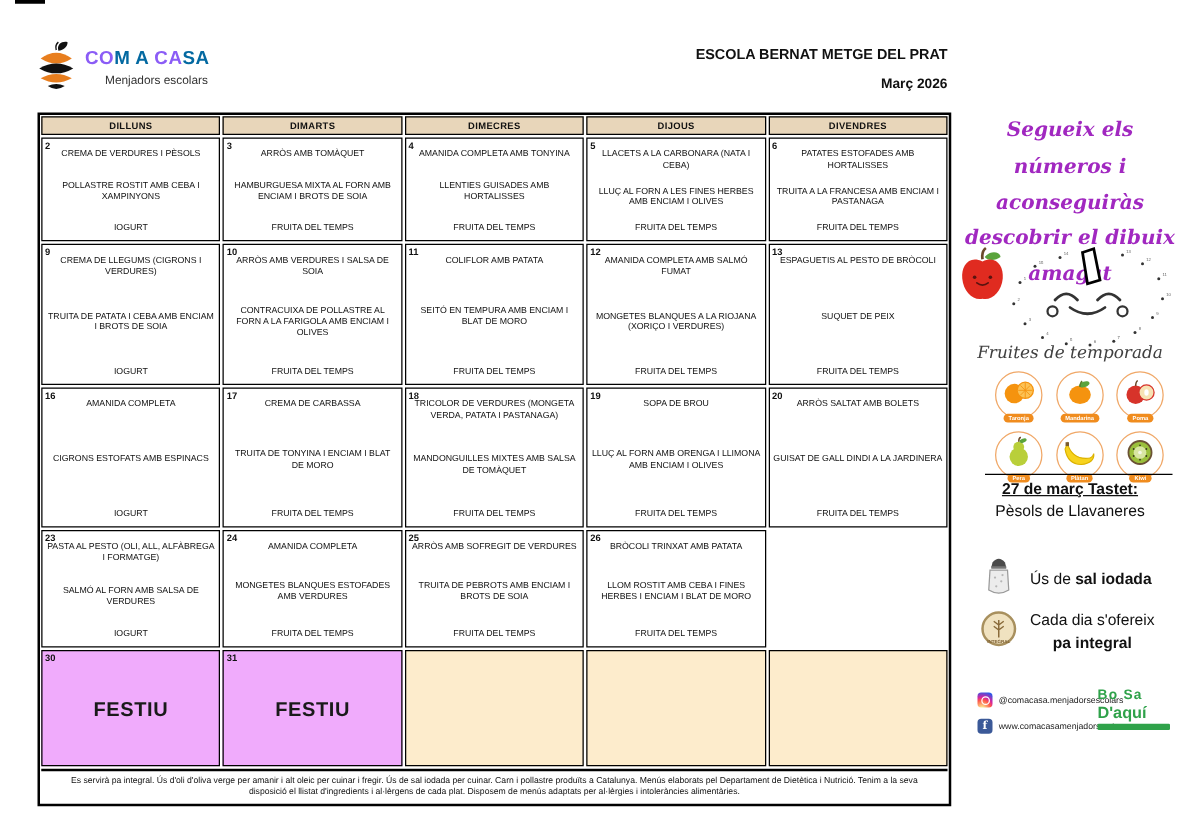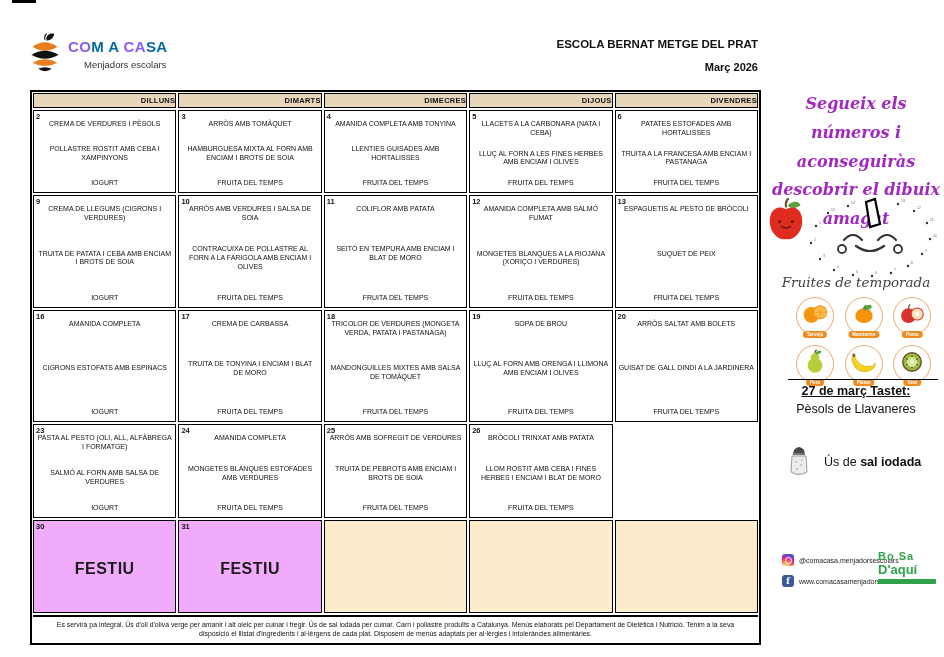--- a/index.html
+++ b/index.html
@@ -16,21 +16,21 @@
 
   
   .school{position:absolute;right:186px;top:38px;text-align:right;}
   .school-name{font-size:11.5px;font-weight:bold;}
   .school-month{font-size:11px;font-weight:bold;margin-top:11px;}
 
   
   .calendar{position:absolute;left:30px;top:90px;width:731px;border:2px solid #000;background:#fff;padding:1px;box-sizing:border-box;}
   .dhdr{display:grid;grid-template-columns:repeat(5,1fr);gap:2px;margin-bottom:2px;}
   .hcell{background:#e8d6ba;border:1px solid #000;font-size:7.5px;font-weight:bold;
-         text-align:right;padding:2px 0;letter-spacing:.3px;}
+         text-align:center;padding:2px 0;letter-spacing:.3px;}
   .wrow{display:grid;grid-template-columns:repeat(5,1fr);gap:2px;margin-bottom:2px;}
   .cell{position:relative;border:1px solid #000;background:#fff;display:flex;flex-direction:column;
         justify-content:space-between;padding:9px 3px 4px;text-align:center;box-sizing:border-box;}
   .dnum{position:absolute;left:2px;top:1px;font-size:7.5px;font-weight:bold;}
   .course{font-size:7px;line-height:1.25;text-transform:uppercase;color:#101010;}
   .cell.festiu{background:#f0abfc;justify-content:center;}
   .festiu-label{font-size:16px;font-weight:800;letter-spacing:.5px;color:#1a1a1a;}
   .cell.emptyc{background:#fdeccc;}
   .footnote{border-top:2px solid #000;margin-top:2px;padding:3px 8px;font-size:6.9px;
             line-height:1.35;text-align:center;color:#111;}
@@ -379,20 +379,33 @@
         <path d="M4,12 L18,12 L19,28 Q11,33 3,28 Z" fill="#ececec" stroke="#9a9a9a" stroke-width="1"></path>
         <circle cx="8" cy="18" r="0.9" fill="#b5b5b5"></circle>
         <circle cx="13" cy="21" r="0.9" fill="#b5b5b5"></circle>
         <circle cx="9" cy="25" r="0.9" fill="#b5b5b5"></circle>
         <circle cx="14" cy="16" r="0.9" fill="#b5b5b5"></circle>
       </svg>
     </span>
     <span class="salt-text"><span>Ús de </span><span class="bold">sal iodada</span></span>
   </div>
 
+  <div class="bread-row">
+    <span>
+      <svg width="30" height="30" viewBox="0 0 30 30">
+        <circle cx="15" cy="15" r="13" fill="#f0e2c0" stroke="#a8905e" stroke-width="2"></circle>
+        <path d="M15,8 L15,22 M15,12 L11,9 M15,12 L19,9 M15,16 L11,13 M15,16 L19,13" stroke="#8a6b3a" stroke-width="1.2" fill="none"></path>
+        <text x="15" y="26" font-size="3.6" text-anchor="middle" fill="#7a5c2e" font-weight="bold">INTEGRAL</text>
+      </svg>
+    </span>
+    <span class="bread-text">
+      <span>Cada dia s'ofereix</span><br>
+      <span class="bold">pa integral</span>
+    </span>
+  </div>
 
   <div class="social">
     <div class="soc-row">
       <span class="ig-icon"></span>
       <span class="soc-txt">@comacasa.menjadorsescolars</span>
     </div>
     <div class="soc-row">
       <span class="fb-icon">f</span>
       <span class="soc-txt">www.comacasamenjadors.cat</span>
     </div>

